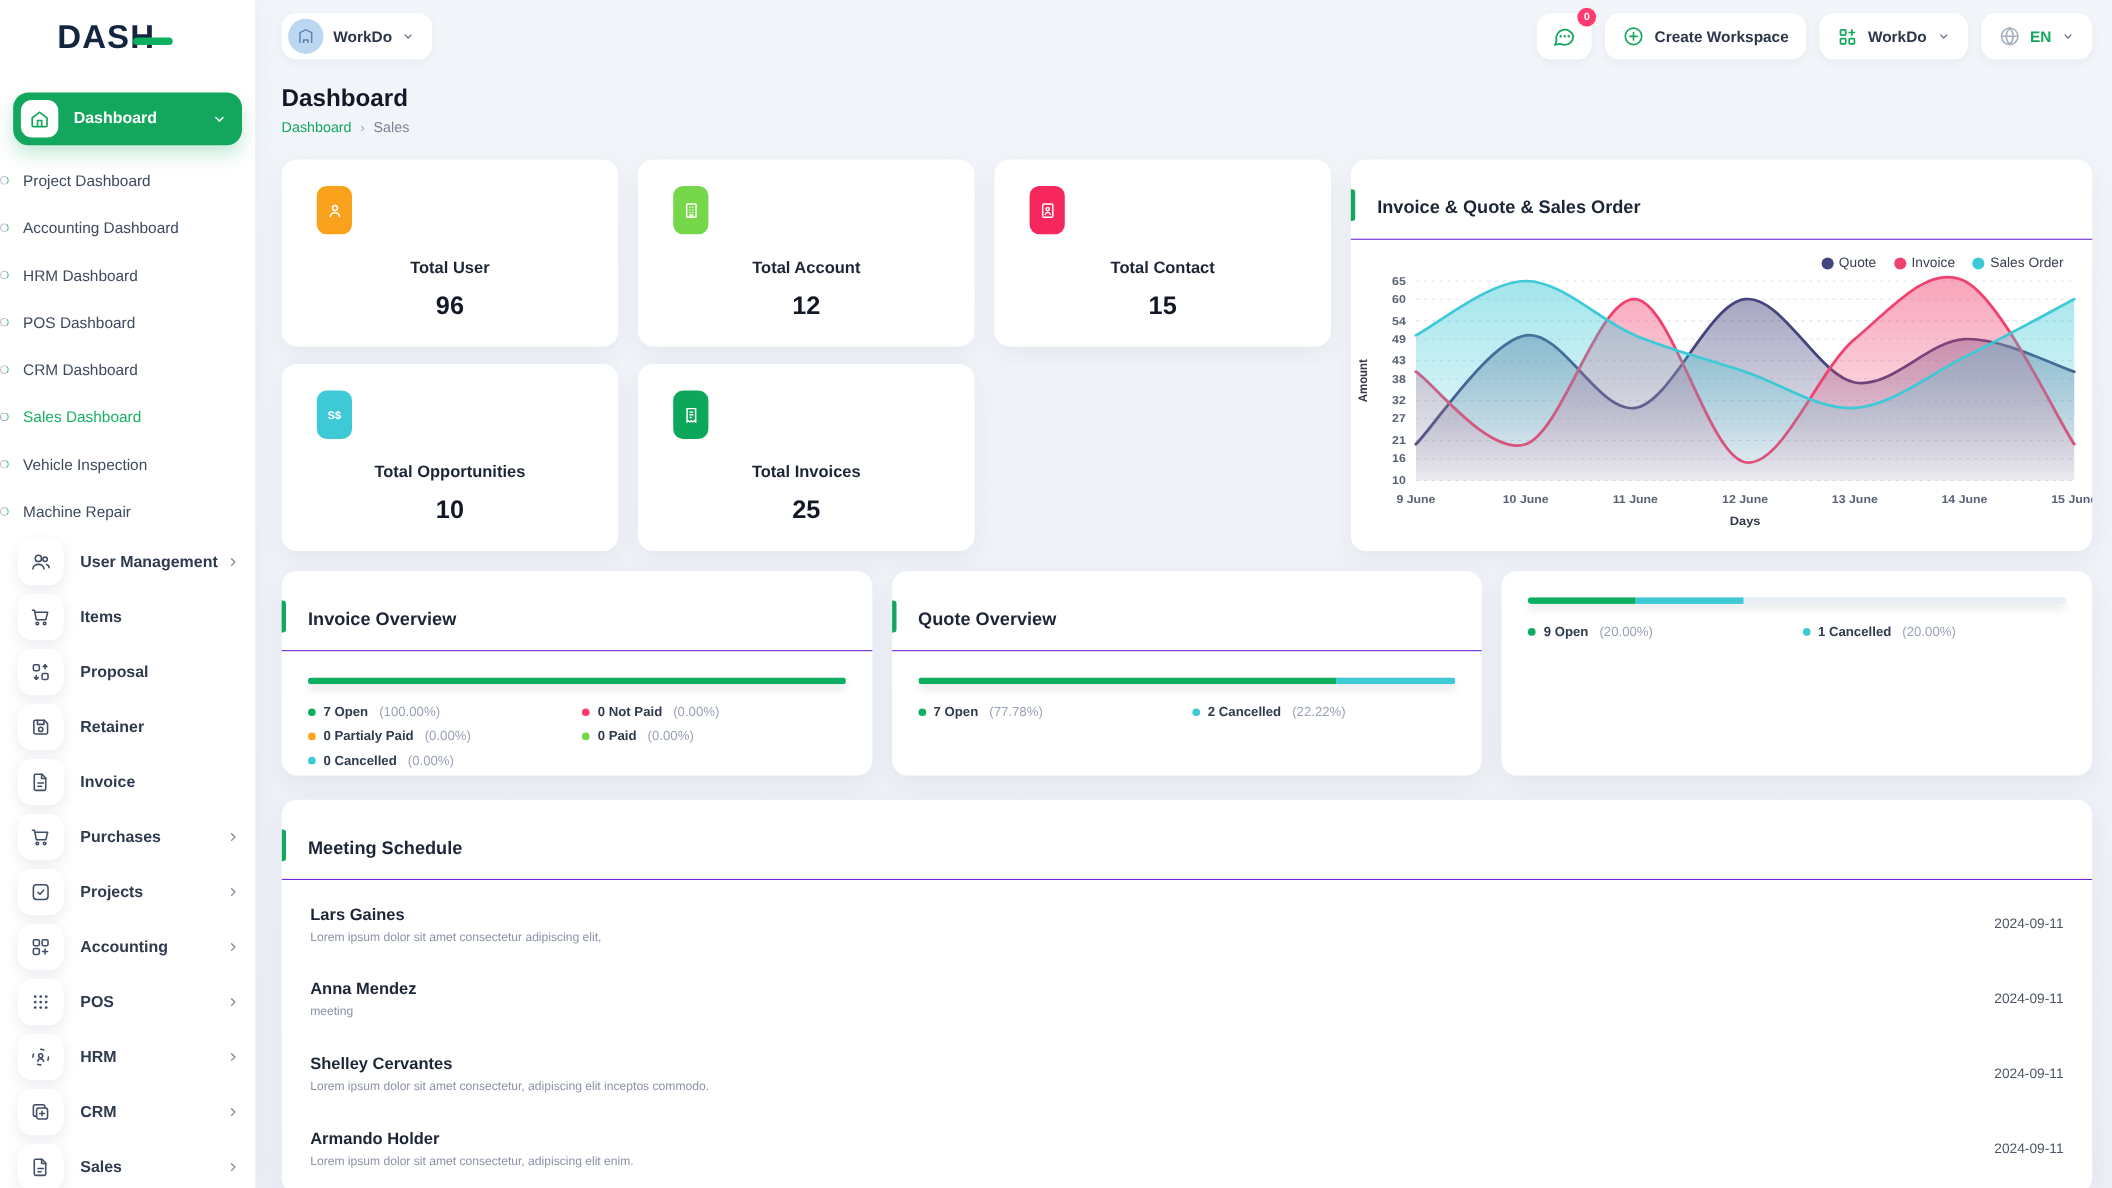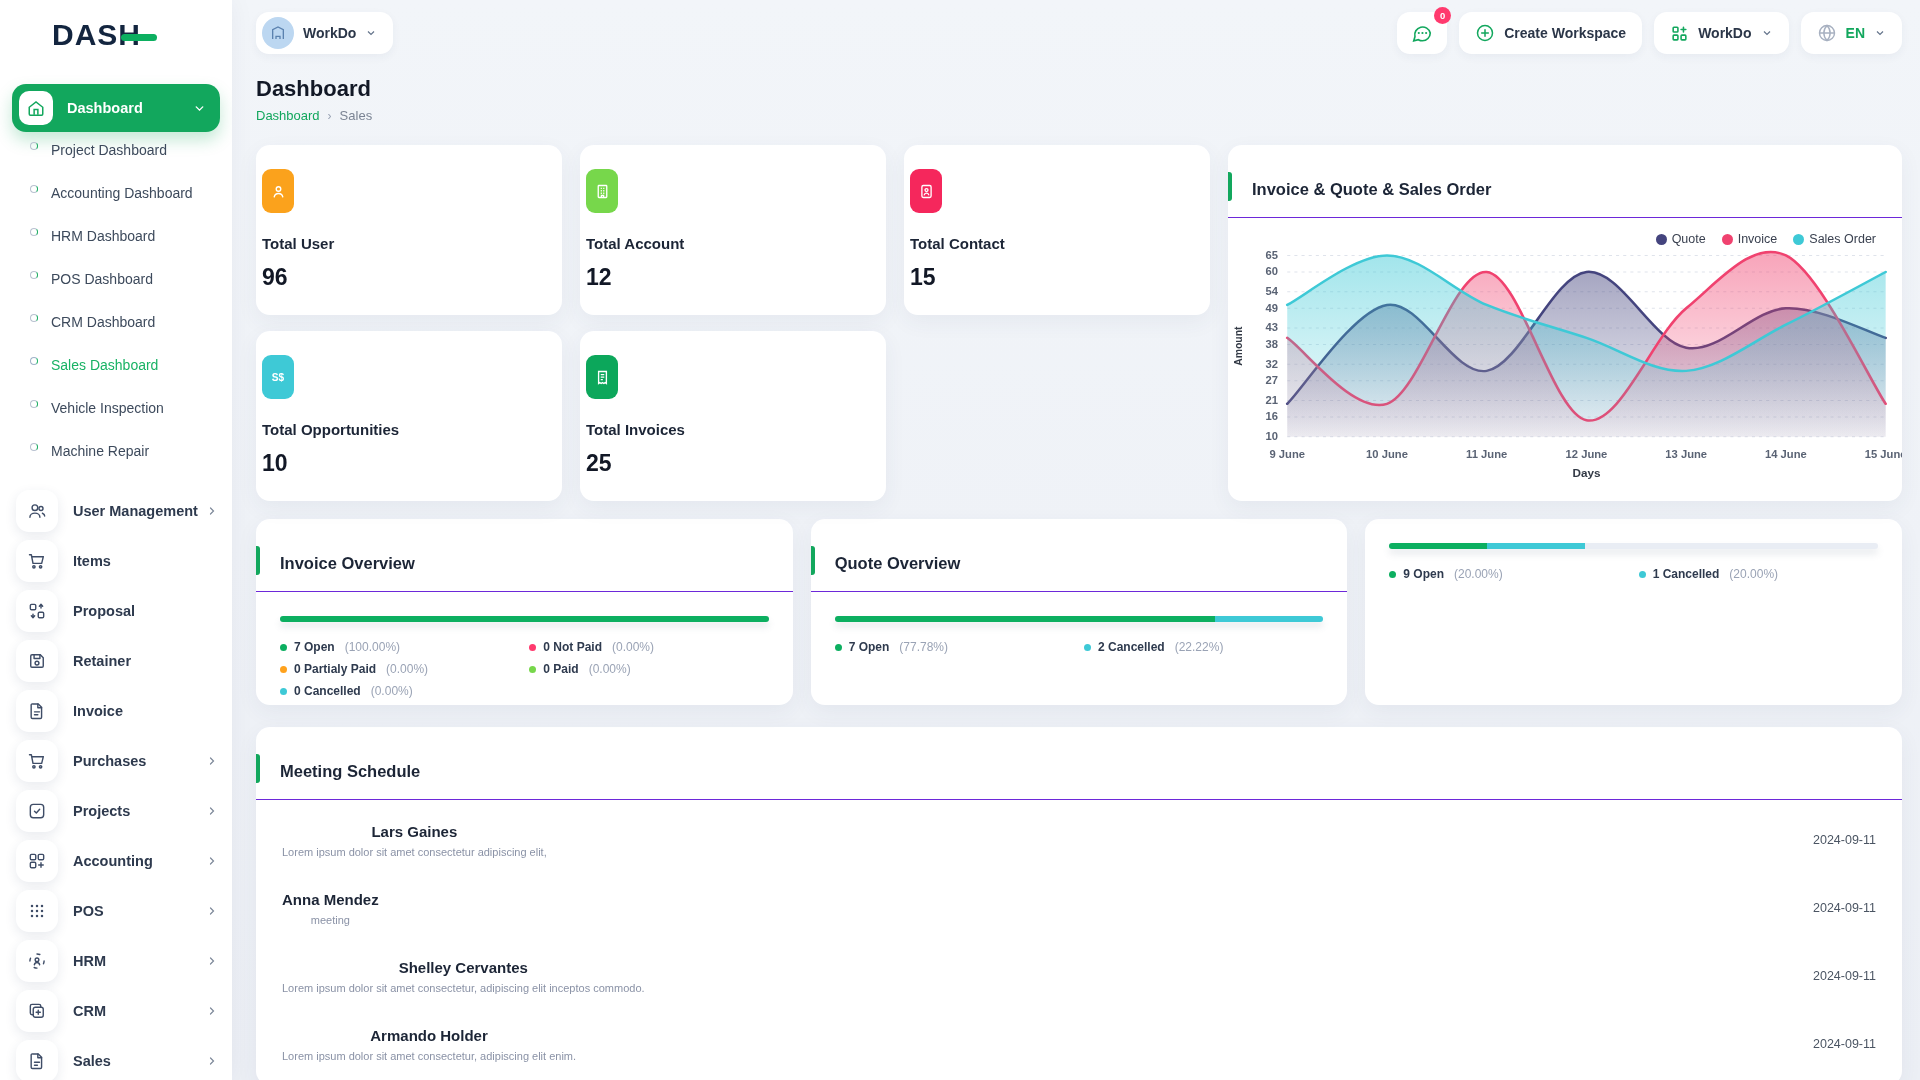--- a/index.html
+++ b/index.html
@@ -13,21 +13,21 @@
   .logo-wrap { height:70px; display:flex; align-items:center; padding-left:52px; }
   .logo { position:relative; font-weight:900; font-size:30px; letter-spacing:1px; color:#13253F; }
   .logo .dash-bar { position:absolute; right:-16px; top:46%; width:36px; height:7px;
     background:#0CAF60; border-radius:4px; }
   .side-nav { padding:14px 0 0 0; height:1010px; overflow:hidden; }
   .active-pill { margin:0 12px 10px 12px; height:48px; background:#12A75D; border-radius:14px;
     display:flex; align-items:center; padding:0 14px 0 7px; box-shadow:0 8px 16px rgba(18,167,93,.25); cursor:pointer; }
   .active-pill .ibox { width:34px; height:34px; background:#fff; border-radius:10px;
     display:flex; align-items:center; justify-content:center; }
   .active-pill .lbl { color:#fff; font-weight:700; font-size:14.5px; margin-left:14px; flex:1; }
-  .sub-item { display:flex; height:43px; padding-left:30px; cursor:pointer;
+  .sub-item { display:flex; align-items:center; height:43px; cursor:pointer;
     font-size:14px; color:#3D4A5C; }
   .sub-item .bullet { width:8px; height:8px; border:1.5px solid #B9C2D0; border-right-color:#18A95F;
     border-radius:50%; margin-right:13px; flex:0 0 auto; }
   .sub-item.active { color:#18B264; }
   .sub-item.active .bullet { border-color:#9fb3c8; border-right-color:#18B264; }
   .main-item { display:flex; align-items:center; height:50px; padding:0 14px 0 16px; cursor:pointer; }
   .main-item .ibox { width:42px; height:42px; background:#fff; border-radius:13px;
     box-shadow:0 4px 12px rgba(40,60,100,.10); display:flex; align-items:center; justify-content:center; }
   .main-item .lbl { font-size:14.5px; font-weight:600; color:#2E3A4E; margin-left:15px; flex:1; }
 
@@ -53,21 +53,21 @@
   .page-title { font-size:22px; font-weight:700; color:#121826; }
   .breadcrumb { margin-top:6px; font-size:13px; display:flex; align-items:center; gap:8px; }
   .breadcrumb .root { color:#12A75D; cursor:pointer; }
   .breadcrumb .sep { color:#9AA3B5; font-size:12px; }
   .breadcrumb .current { color:#7B8494; }
 
   .card { background:#fff; border-radius:14px; box-shadow:0 7px 22px rgba(45,65,100,.06); }
 
   .top-grid { display:flex; gap:18px; margin-top:22px; }
   .stats { width:954px; display:grid; grid-template-columns:repeat(3,1fr); gap:16px 18px; }
-  .stat-card { height:170px; padding:24px 6px; position:relative; }
+  .stat-card { height:170px; padding:24px 32px; position:relative;text-align:center; }
   .stat-icon { width:32px; height:44px; border-radius:9px; display:flex; align-items:center;
     justify-content:center; color:#fff; }
   .stat-label { margin-top:22px; font-size:15px; font-weight:700; color:#1C2536; }
   .stat-value { margin-top:12px; font-size:23px; font-weight:700; color:#121826; }
 
   .chart-card { flex:1; height:356px; position:relative; }
   .card-head { position:relative; padding:24px 24px 18px 24px; border-bottom:1px solid #6d28d9;margin-top:11px; }
   .card-head::before { content:""; position:absolute; left:0; top:16px; bottom:16px; width:4px;
     background:#12A75D; border-radius:0 3px 3px 0; }
   .card-head h3 { font-size:16.5px; font-weight:700; color:#1C2536; }
@@ -83,21 +83,21 @@
     box-shadow:0 5px 7px rgba(100,116,139,.16); }
   .pbar .seg { height:100%; }
   .ov-legend { margin-top:18px; display:grid; grid-template-columns:1fr 1fr; grid-auto-flow:column;
     gap:8px 10px; font-size:12px; }
   .ov-item { display:flex; align-items:center; gap:7px; }
   .ov-item .dot { width:7px; height:7px; border-radius:50%; flex:0 0 auto; }
   .ov-item .t { color:#2E3A4E; font-weight:600; }
   .ov-item .p { color:#9AA3B5; margin-left:3px; }
 
   .meeting-card { margin-top:22px; height:358px; overflow:hidden; }
-  .meeting-rows { padding:6px 26px 0 26px;text-align:center; }
+  .meeting-rows { padding:6px 26px 0 26px; }
   .meeting-row { height:68px; display:flex; align-items:center; justify-content:space-between; }
   .meeting-row .info .nm { font-size:15px; font-weight:700; color:#1C2536; }
   .meeting-row .info .ds { font-size:11px; color:#8A92A6; margin-top:6px; }
   .meeting-row .dt { font-size:12.5px; color:#4B5563; }
 
   svg { display:block; }
 </style>
 </head>
 <body>
 

